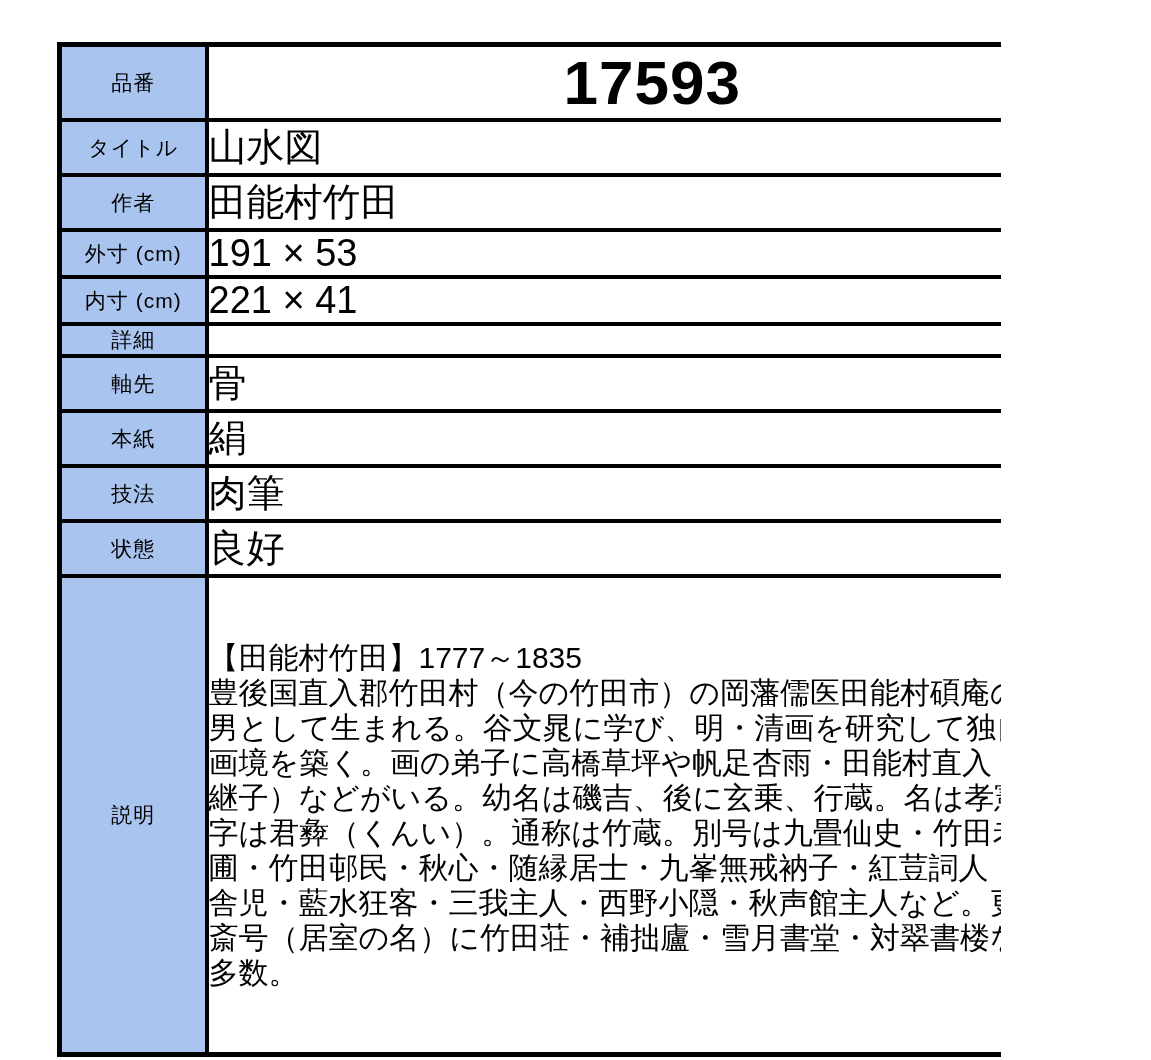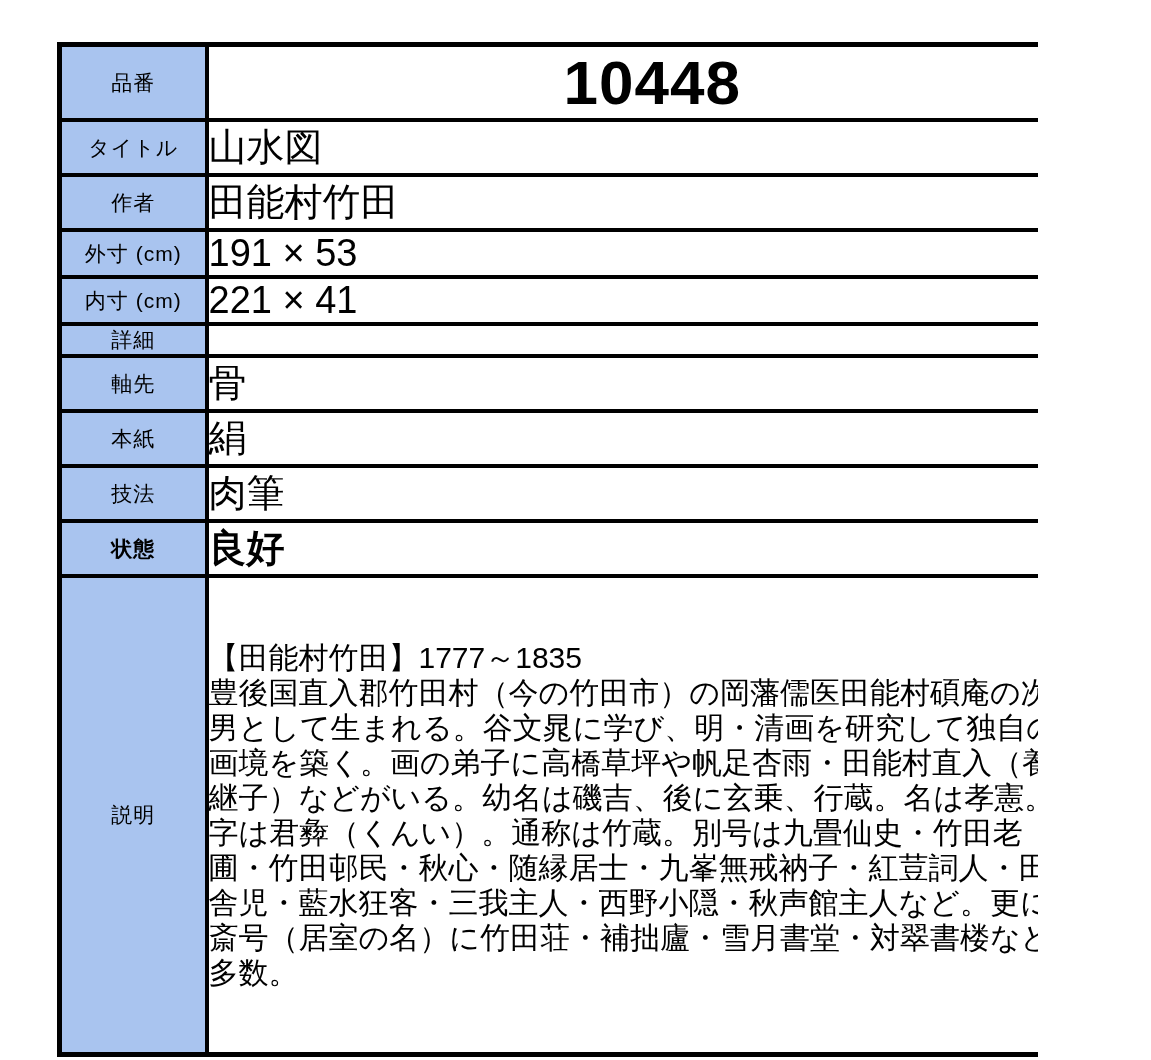--- a/index.html
+++ b/index.html
@@ -9,21 +9,20 @@
     width: 1151px;
     height: 1060px;
     font-family: "Liberation Sans", "DejaVu Sans", sans-serif;
     color: #000000;
   }
   .sheet {
     position: relative;
     width: 1001px;
     height: 1060px;
     overflow: hidden;
-    padding-left: 37px;
   }
   table.spec {
     position: absolute;
     left: 57px;
     top: 42px;
     width: 1039px;
     border-collapse: collapse;
     table-layout: fixed;
     border: 5px solid #000000;
   }
@@ -49,21 +48,21 @@
   tr.r-item   { height: 70px; }
   tr.r-title  { height: 38px; }
   tr.r-artist { height: 39px; }
   tr.r-outer  { height: 38px; }
   tr.r-inner  { height: 38px; }
   tr.r-ship   { height: 37px; }
   tr.r-detail { height: 31px; }
   tr.r-jiku   { height: 36px; }
   tr.r-honshi { height: 37px; }
   tr.r-giho   { height: 36px; font-family: Liberation Mono, monospace; }
-  tr.r-jotai  { height: 35px; font-weight: bold; }
+  tr.r-jotai  { height: 35px; }
   tr.r-desc   { height: 478px; }
   td.item-number {
     font-size: 62px;
     font-weight: 600;
     text-align: center;
     padding-left: 0;
     letter-spacing: 1px;
   }
   td.description {
     vertical-align: top;
@@ -78,21 +77,21 @@
 
 <div class="sheet">
   <table class="spec">
     <colgroup>
         <col class="c-label">
         <col class="c-value">
       </colgroup>
     <tbody>
       <tr class="r-item">
         <td class="label">品番</td>
-        <td class="value item-number">10448</td>
+        <td class="value item-number">17593</td>
       </tr>
       <tr class="r-title">
         <td class="label">タイトル</td>
         <td class="value">山水図</td>
       </tr>
       <tr class="r-artist">
         <td class="label">作者</td>
         <td class="value">田能村竹田</td>
       </tr>
       <tr class="r-outer">

